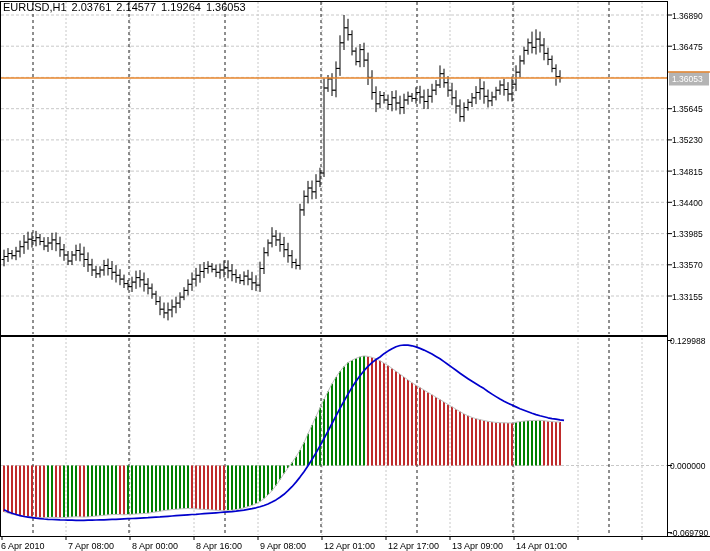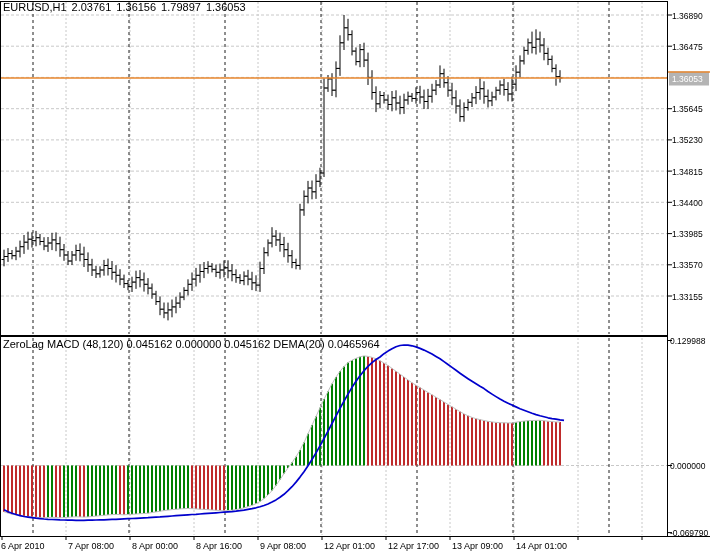--- a/index.html
+++ b/index.html
@@ -283,17 +283,16 @@
         <line x1="450" y1="537" x2="450" y2="540" stroke="#000000"></line>
         <text x="452" y="549" font-size="9" fill="#000000">13 Apr 09:00</text>
         <line x1="514" y1="537" x2="514" y2="540" stroke="#000000"></line>
         <text x="516" y="549" font-size="9" fill="#000000">14 Apr 01:00</text>
         <line x1="578" y1="537" x2="578" y2="540" stroke="#000000"></line>
         <line x1="642" y1="537" x2="642" y2="540" stroke="#000000"></line>
       </g>
     </svg>
 
   <div class="price-header">
-    <span>EURUSD,H1</span><span>2.03761</span><span>1.36156</span><span>1.79897</span><span>1.36053</span>
+    <span>EURUSD,H1</span><span>2.03761</span><span>2.14577</span><span>1.19264</span><span>1.36053</span>
   </div>
 
-  <div class="indicator-header">ZeroLag MACD (48,120) 0.045162 0.000000 0.045162 DEMA(20) 0.0465964</div>
 </div>
 
 </body></html>

